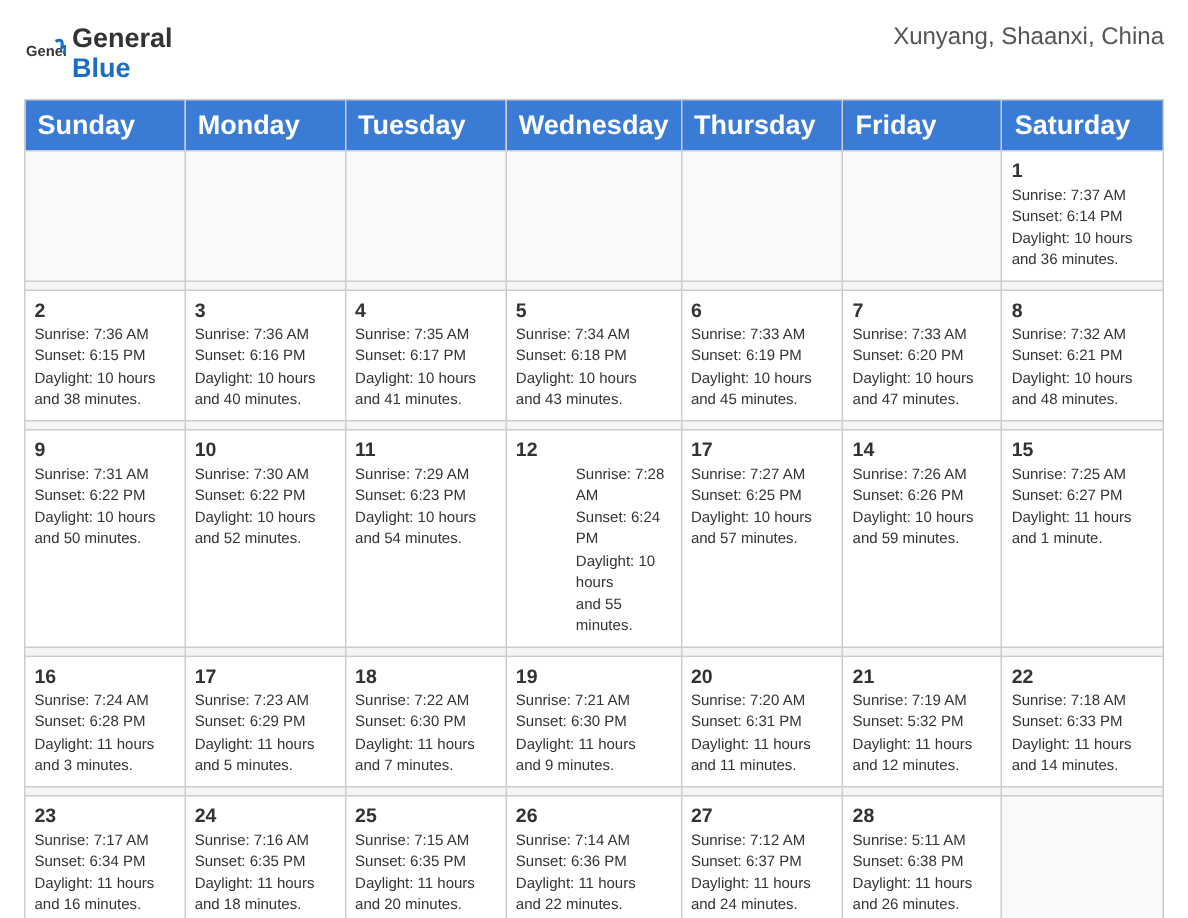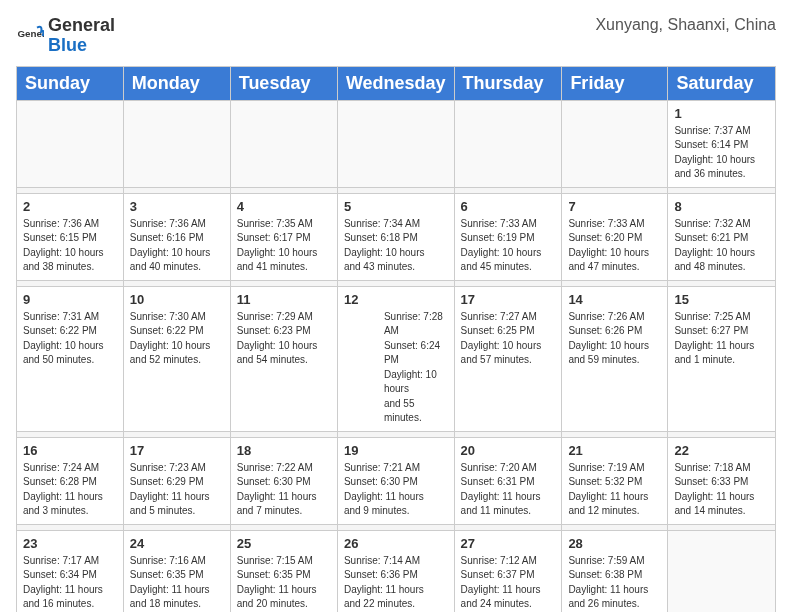--- a/index.html
+++ b/index.html
@@ -349,21 +349,21 @@
         </td>
         <td>
           <span class="day-num">27</span>
           <div class="day-info" style="white-space: pre-line;">Sunrise: 7:12 AM
 Sunset: 6:37 PM
 Daylight: 11 hours
 and 24 minutes.</div>
         </td>
         <td>
           <span class="day-num">28</span>
-          <div class="day-info" style="white-space: pre-line;">Sunrise: 7:59 AM
+          <div class="day-info" style="white-space: pre-line;">Sunrise: 5:11 AM
 Sunset: 6:38 PM
 Daylight: 11 hours
 and 26 minutes.</div>
         </td>
         <td class="empty"></td>
       </tr>
     </tbody>
 </table>
 
 </body></html>

